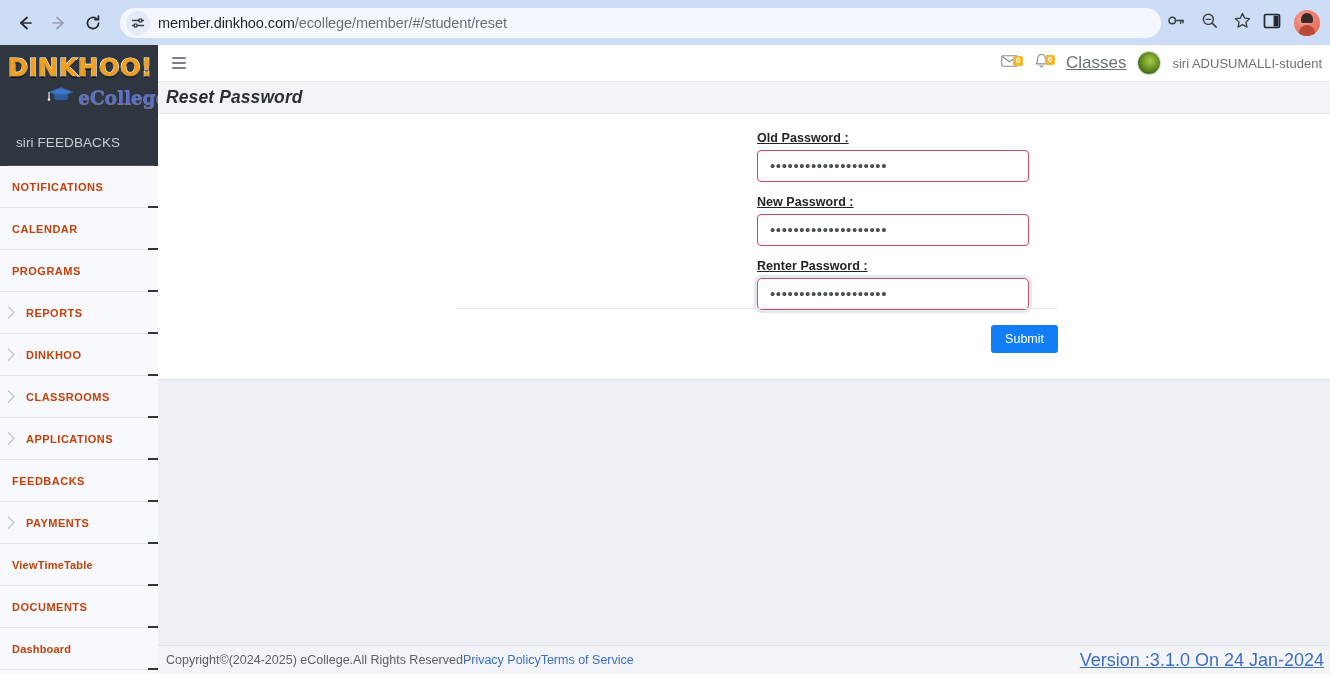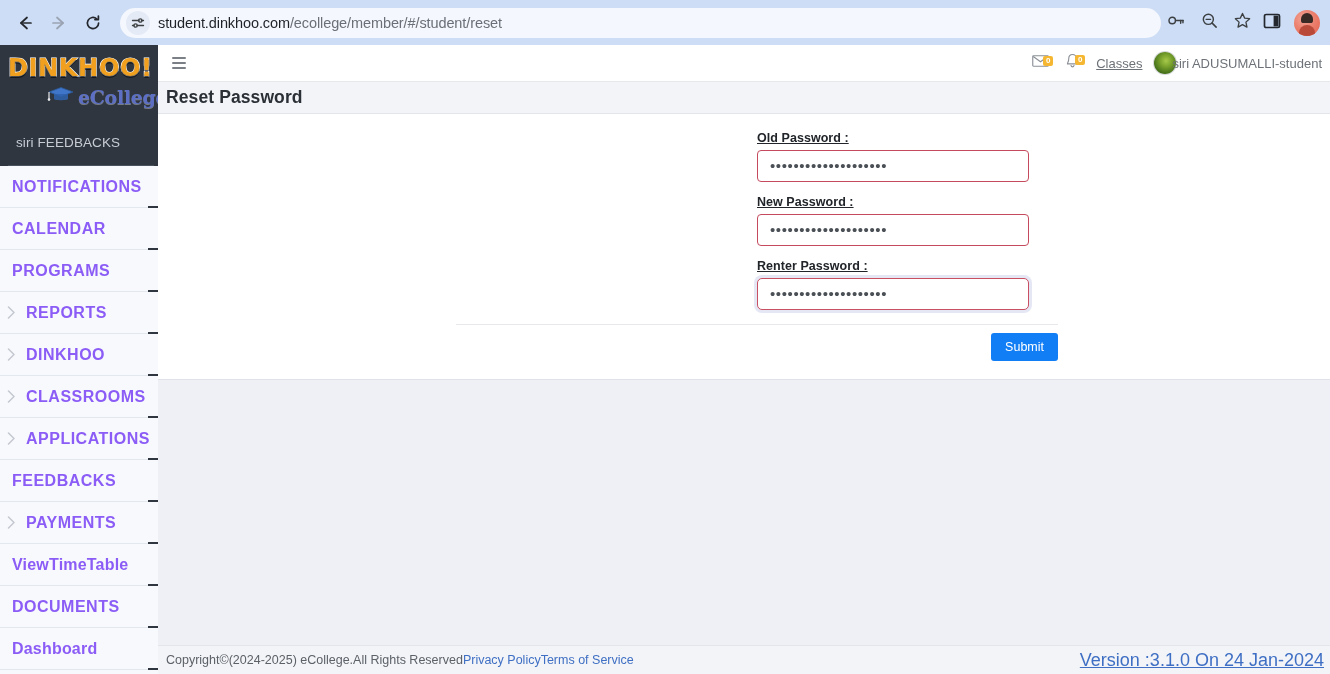--- a/index.html
+++ b/index.html
@@ -128,22 +128,22 @@
     display: flex; align-items: center;
     padding-left: 4px;
     border-bottom: 1px solid #e3e7ee;
     background: #f7f9fc;
     position: relative;
   }
   .side-item::after {
     content:""; position:absolute; right:0; bottom:-1px; width:10px; height:2px; background:#30363f;
   }
   .side-label {
-    color: #8b5cf6;
-    font-size: 16px;
+    color: #c2410c;
+    font-size: 11px;
     font-weight: bold;
     letter-spacing: 0.5px;
   }
   .side-label.mixed { font-weight: bold; letter-spacing: 0.2px; }
   .chev {
     width: 14px; margin-right: 5px; margin-left: 3px;
     color: #c4c8d0; display:flex; align-items:center;
   }
   .chev svg { display:block; }
   .side-item.no-chev { padding-left: 12px; }
@@ -162,34 +162,35 @@
     margin-left:auto; display:flex; align-items:center; gap:0; padding-right: 4px; height:100%;
   }
   .tb-icon { position: relative; width: 32px; display:flex; align-items:center; justify-content:center; }
   .tb-badge {
     position:absolute; top:2px; right:3px;
     background:#f5b731; color:#ffffff;
     font-size:8px; line-height:9px;
     min-width:10px; height:10px; border-radius:2px;
     text-align:center; padding:0 1px; font-weight:bold;
   }
-  #classes-link { font-size:13px; color:#6d7278; padding: 0 12px 0 8px; }
-  #user-chip { display:flex; align-items:center; gap:0; padding-right: 4px; }
+  #classes-link { font-size:17px; color:#6d7278; padding: 0 12px 0 8px; }
+  #user-chip { display:flex; align-items:center; gap:16px; padding-right: 4px; }
   #user-avatar {
     width: 22px; height: 22px; border-radius: 50%;
     background: radial-gradient(circle at 55% 40%, #a7c94a 0%, #77a02c 35%, #3f6a18 75%, #2c4a12 100%);
     box-shadow: 0 0 0 1px #d5d7db;
     flex: 0 0 auto;
   }
   #user-name { font-size:13px; color:#6d7278; margin-left:-4px; white-space:nowrap; }
 
   #page-title-bar {
     height: 32px; background:#f2f4f7;
     display:flex; align-items:center;
     border-bottom: 1px solid #e2e5ea;
+    font-style: italic;
   }
   #page-title { font-size:17.5px; color:#2b2f36; padding-left: 8px; letter-spacing:0.1px; }
 
   #content-card {
     background:#ffffff;
     margin: 0;
     height: 266px;
     border-bottom: 1px solid #dfe2e8;
     position: relative;
   }
@@ -212,23 +213,23 @@
     margin-bottom: 13px;
   }
   .pw-input.focused {
     border-color:#c94f63;
     box-shadow: 0 0 0 3px rgba(160,170,220,0.28);
     border-radius: 5px;
   }
   .dots { font-size: 15px; line-height: 1; letter-spacing: 0.6px; color:#4a5056; transform: translateY(-1px); }
 
   #submit-row {
-    position:absolute; left:298px; right:272px; bottom:18px;
+    position:absolute; left:298px; right:272px; bottom:26px;
     border-top: 1px solid #e6e8ec;
-    padding-top: 8px;
+    padding-top: 16px;
     display:flex; justify-content:flex-end;
   }
   #submit-btn {
     background:#127ef5; color:#ffffff;
     font-size: 12.5px;
     border:none; border-radius: 3px;
     padding: 7px 14px;
     cursor:pointer;
   }
 
@@ -281,21 +282,21 @@
     <div id="site-chip">
       <svg width="14" height="14" viewBox="0 0 14 14">
         <line x1="1.5" y1="4.5" x2="8" y2="4.5" stroke="#3c4043" stroke-width="1.3" stroke-linecap="round"></line>
         <line x1="10.5" y1="4.5" x2="12.5" y2="4.5" stroke="#3c4043" stroke-width="1.3" stroke-linecap="round"></line>
         <circle cx="9.3" cy="4.5" r="1.7" fill="none" stroke="#3c4043" stroke-width="1.3"></circle>
         <line x1="6" y1="9.5" x2="12.5" y2="9.5" stroke="#3c4043" stroke-width="1.3" stroke-linecap="round"></line>
         <line x1="1.5" y1="9.5" x2="3" y2="9.5" stroke="#3c4043" stroke-width="1.3" stroke-linecap="round"></line>
         <circle cx="4.6" cy="9.5" r="1.7" fill="none" stroke="#3c4043" stroke-width="1.3"></circle>
       </svg>
     </div>
-    <div id="url-text"><span class="strong">student.dinkhoo.com</span><span>/ecollege/member/#/student/reset</span></div>
+    <div id="url-text"><span class="strong">member.dinkhoo.com</span><span>/ecollege/member/#/student/reset</span></div>
   </div>
 
   <div id="omnibox-actions">
     <span>
       <svg width="19" height="19" viewBox="0 0 20 20">
           <circle cx="5.5" cy="10" r="3.4" fill="none" stroke="#3c4043" stroke-width="1.5"></circle>
           <path d="M8.9 10 H17" stroke="#3c4043" stroke-width="1.5" stroke-linecap="round"></path>
           <path d="M14.4 10 V13" stroke="#3c4043" stroke-width="1.5" stroke-linecap="round"></path>
           <path d="M16.8 10 V12.4" stroke="#3c4043" stroke-width="1.5" stroke-linecap="round"></path>
         </svg>

